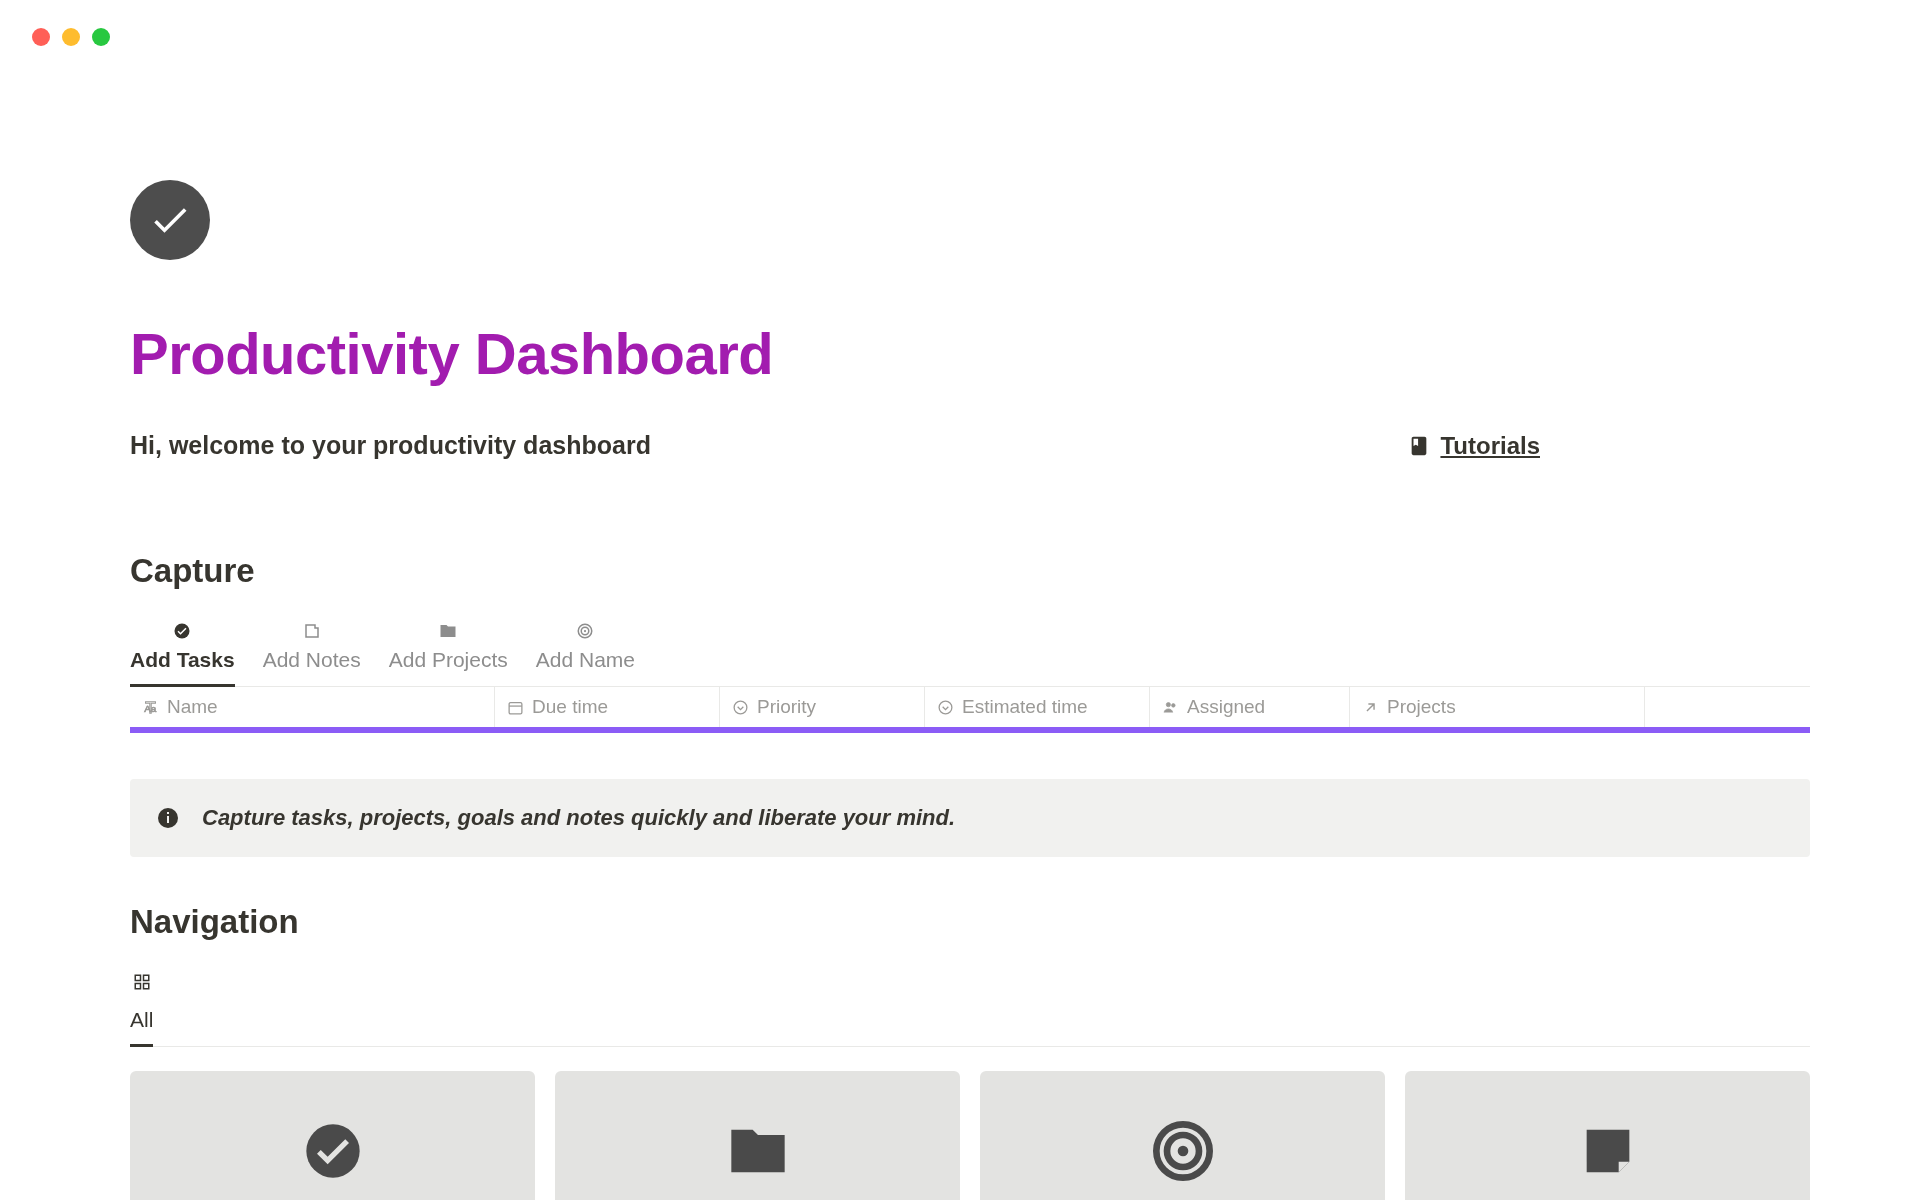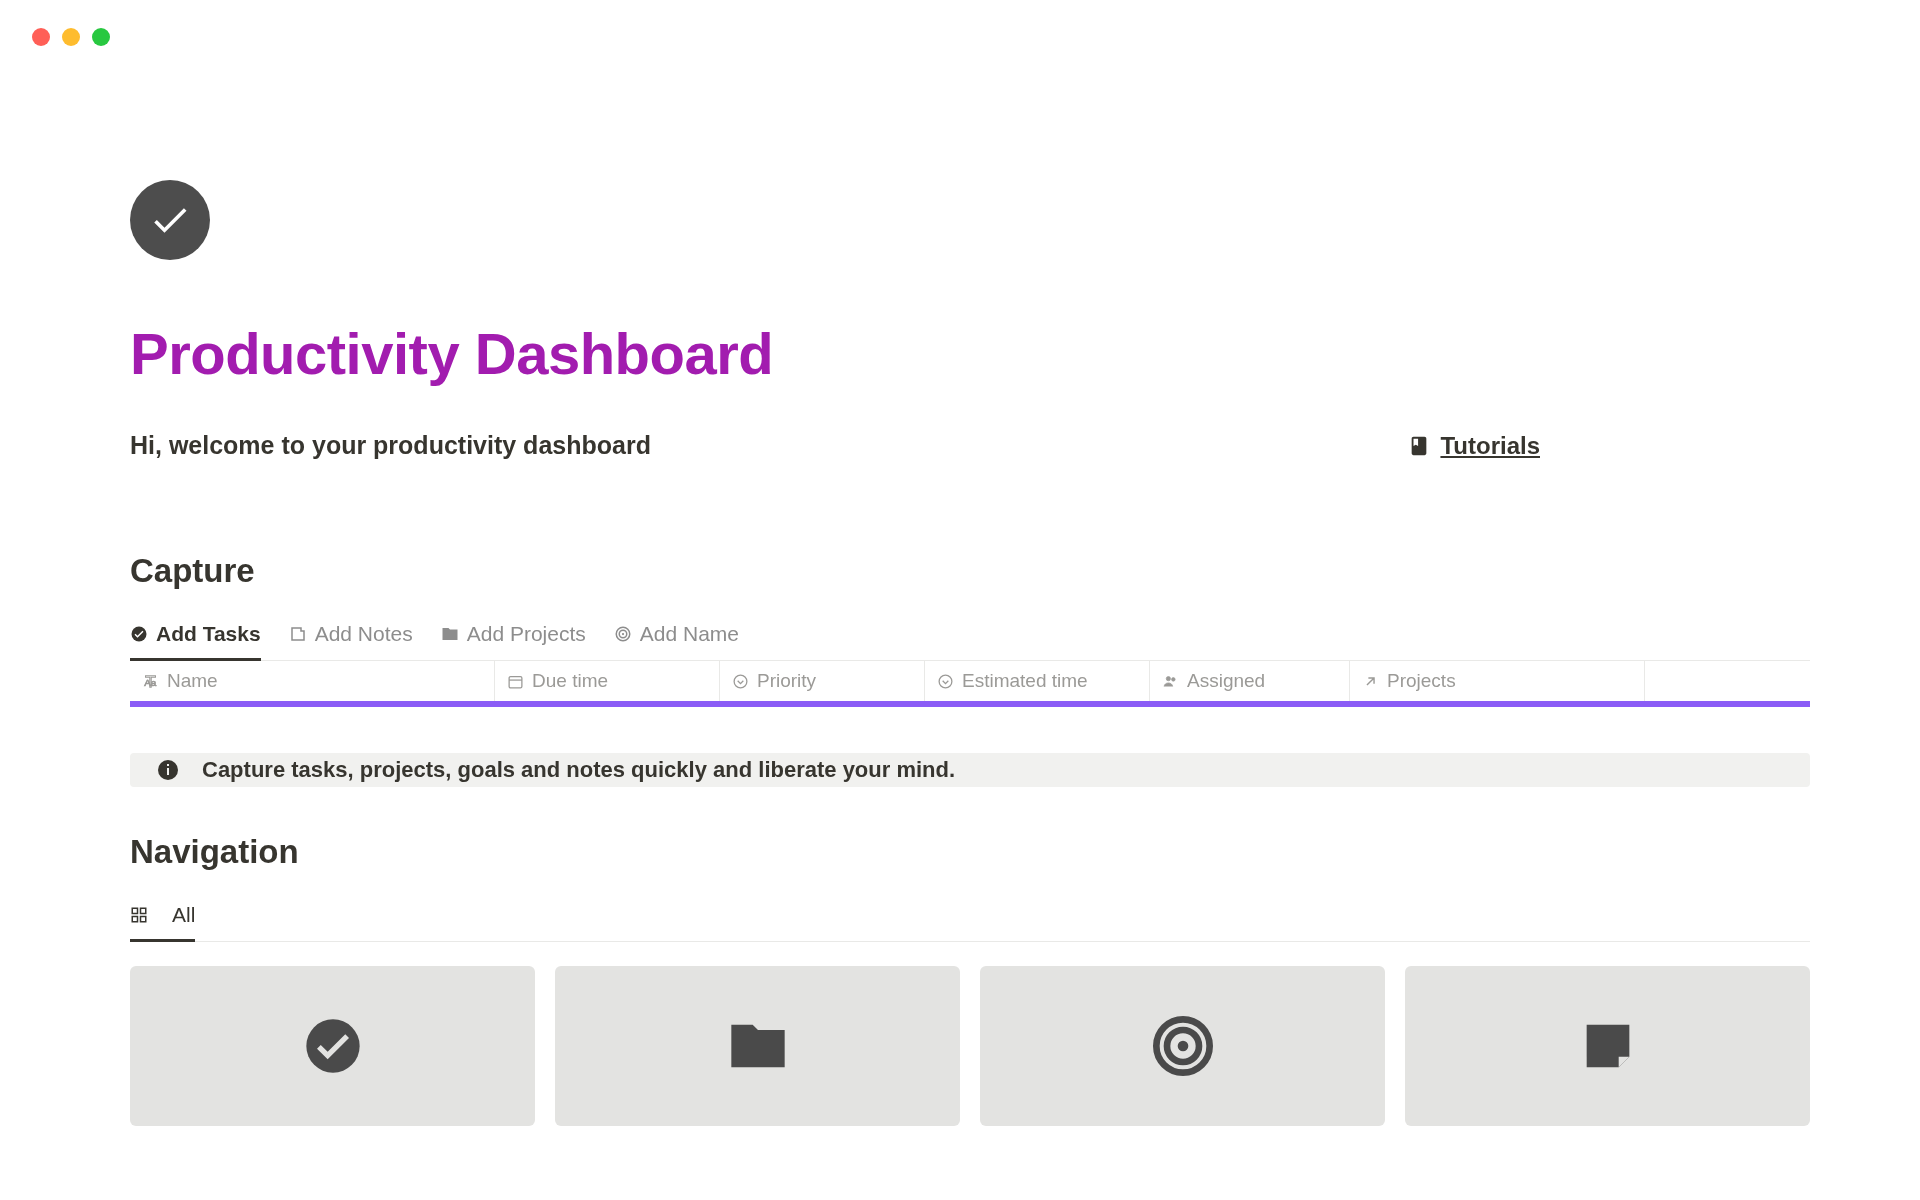--- a/index.html
+++ b/index.html
@@ -98,20 +98,21 @@
     display: flex;
     align-items: center;
     gap: 8px;
     padding: 8px 0 12px 0;
     font-size: 21px;
     font-weight: 500;
     color: #8d8d8d;
     cursor: pointer;
     border-bottom: 3px solid transparent;
     margin-bottom: -1px;
+    flex-direction: column;
   }
   .tab.active {
     color: #37352f;
     font-weight: 600;
     border-bottom-color: #37352f;
   }
   .tab svg { width: 18px; height: 18px; fill: currentColor; }
 
   
   .table-header {
@@ -146,45 +147,47 @@
     height:46px;
     display:flex;
     align-items:center;
   }
 
   
   .callout {
     margin-top: 46px;
     margin-bottom: 46px;
     background: #f1f1ef;
-    padding: 4px 26px;
+    padding: 26px 26px;
     display: flex;
     align-items: center;
     gap: 22px;
     border-radius: 4px;
+    font-style: italic;
   }
   .callout svg { width: 24px; height: 24px; fill: #37352f; flex-shrink: 0; }
   .callout-text { font-size: 22px; font-weight: 600; }
 
   
   .nav-tab-row {
     display: flex;
     border-bottom: 1px solid #e9e9e7;
     margin-bottom: 24px;
   }
   .nav-tab {
     display: flex;
     align-items: center;
-    gap: 24px;
+    gap: 17px;
     padding: 8px 0 12px 0;
     font-size: 21px;
     font-weight: 500;
     color: #37352f;
     border-bottom: 3px solid #37352f;
     margin-bottom: -1px;
+    flex-direction: column;
   }
   .nav-tab svg { width: 18px; height: 18px; fill: #37352f; }
 
   .gallery {
     display: flex;
     gap: 20px;
   }
   .card {
     width: 405px;
     height: 160px;

